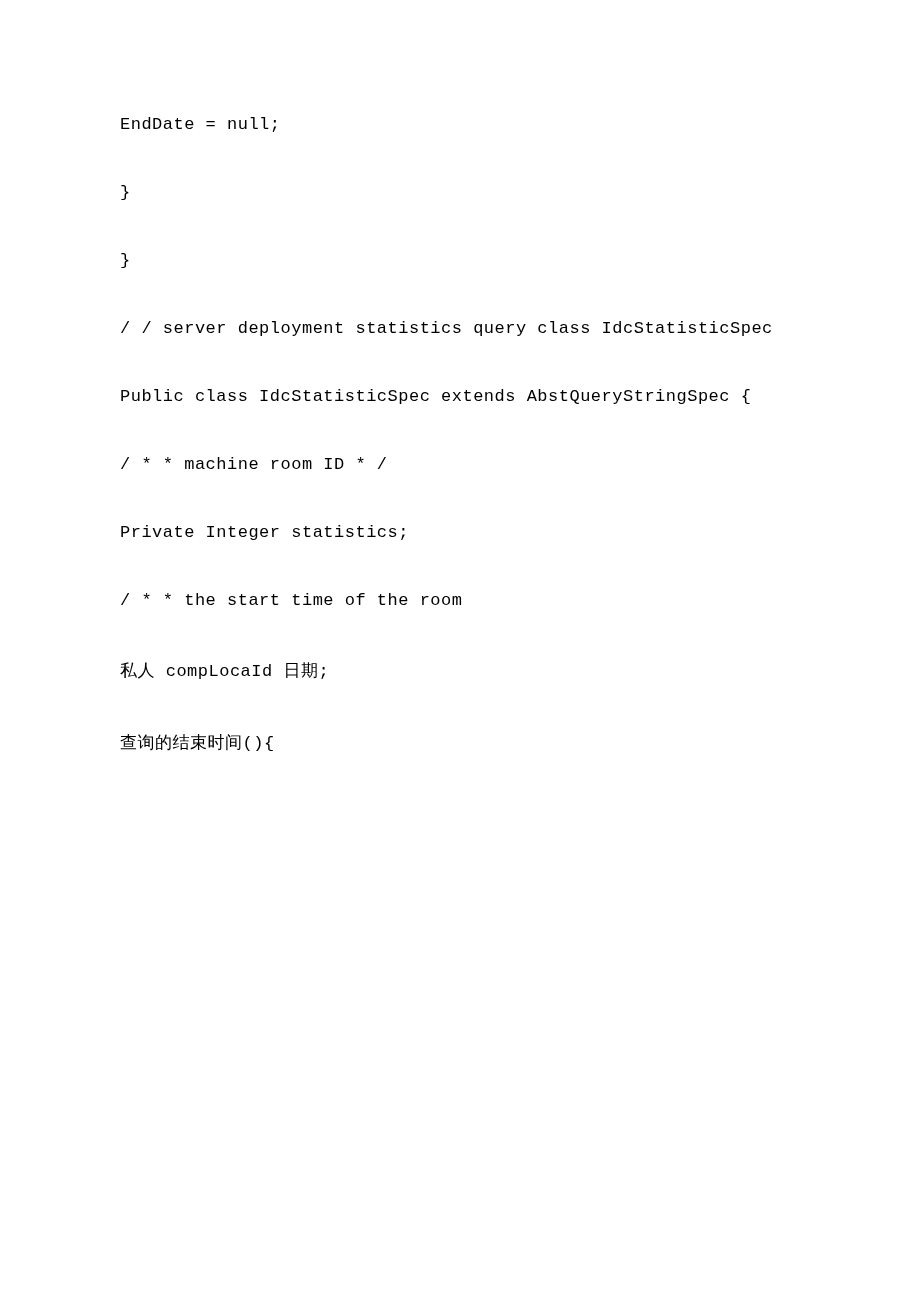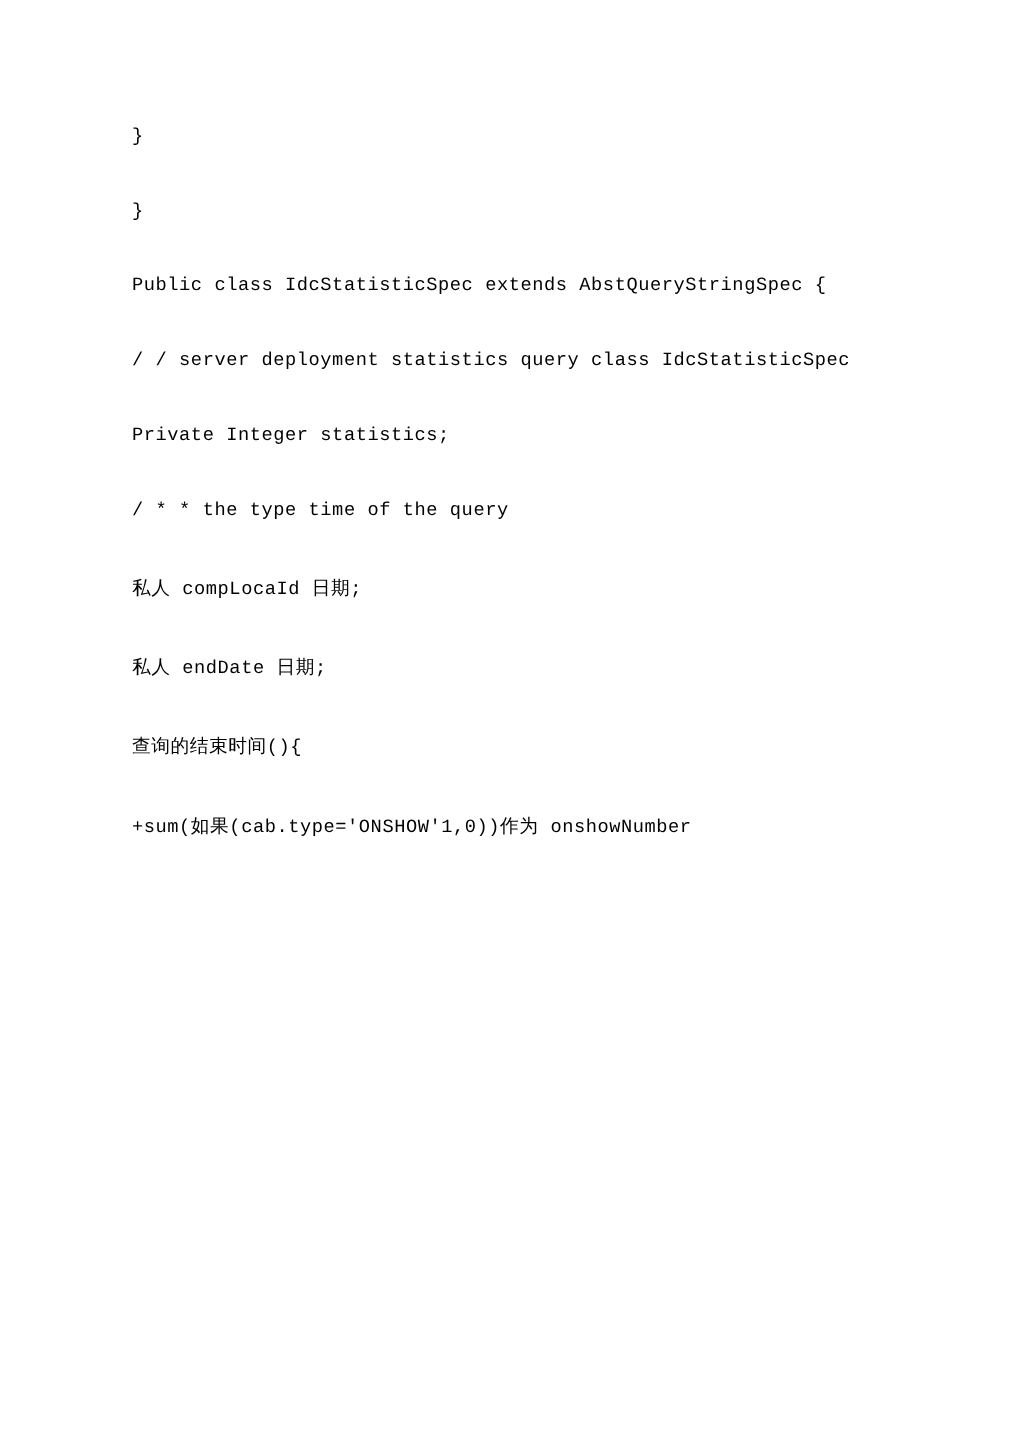--- a/index.html
+++ b/index.html
@@ -19,23 +19,23 @@
     margin-bottom: 49px;
     white-space: pre-wrap;
     letter-spacing: 0.5px;
     font-family: "Courier New", "SimSun", monospace;
   }
 </style>
 </head>
 <body>
 
 <div class="page">
+  <div class="line">EndDate = null;</div>
   <div class="line">}</div>
   <div class="line">}</div>
+  <div class="line">/ / server deployment statistics query class IdcStatisticSpec</div>
   <div class="line">Public class IdcStatisticSpec extends AbstQueryStringSpec {</div>
-  <div class="line">/ / server deployment statistics query class IdcStatisticSpec</div>
+  <div class="line">/ * * machine room ID * /</div>
   <div class="line">Private Integer statistics;</div>
-  <div class="line">/ * * the type time of the query</div>
+  <div class="line">/ * * the start time of the room</div>
   <div class="line">私人 compLocaId 日期;</div>
-  <div class="line">私人 endDate 日期;</div>
   <div class="line">查询的结束时间(){</div>
-  <div class="line">+sum(如果(cab.type='ONSHOW'1,0))作为 onshowNumber</div>
 </div>
 
 </body></html>

